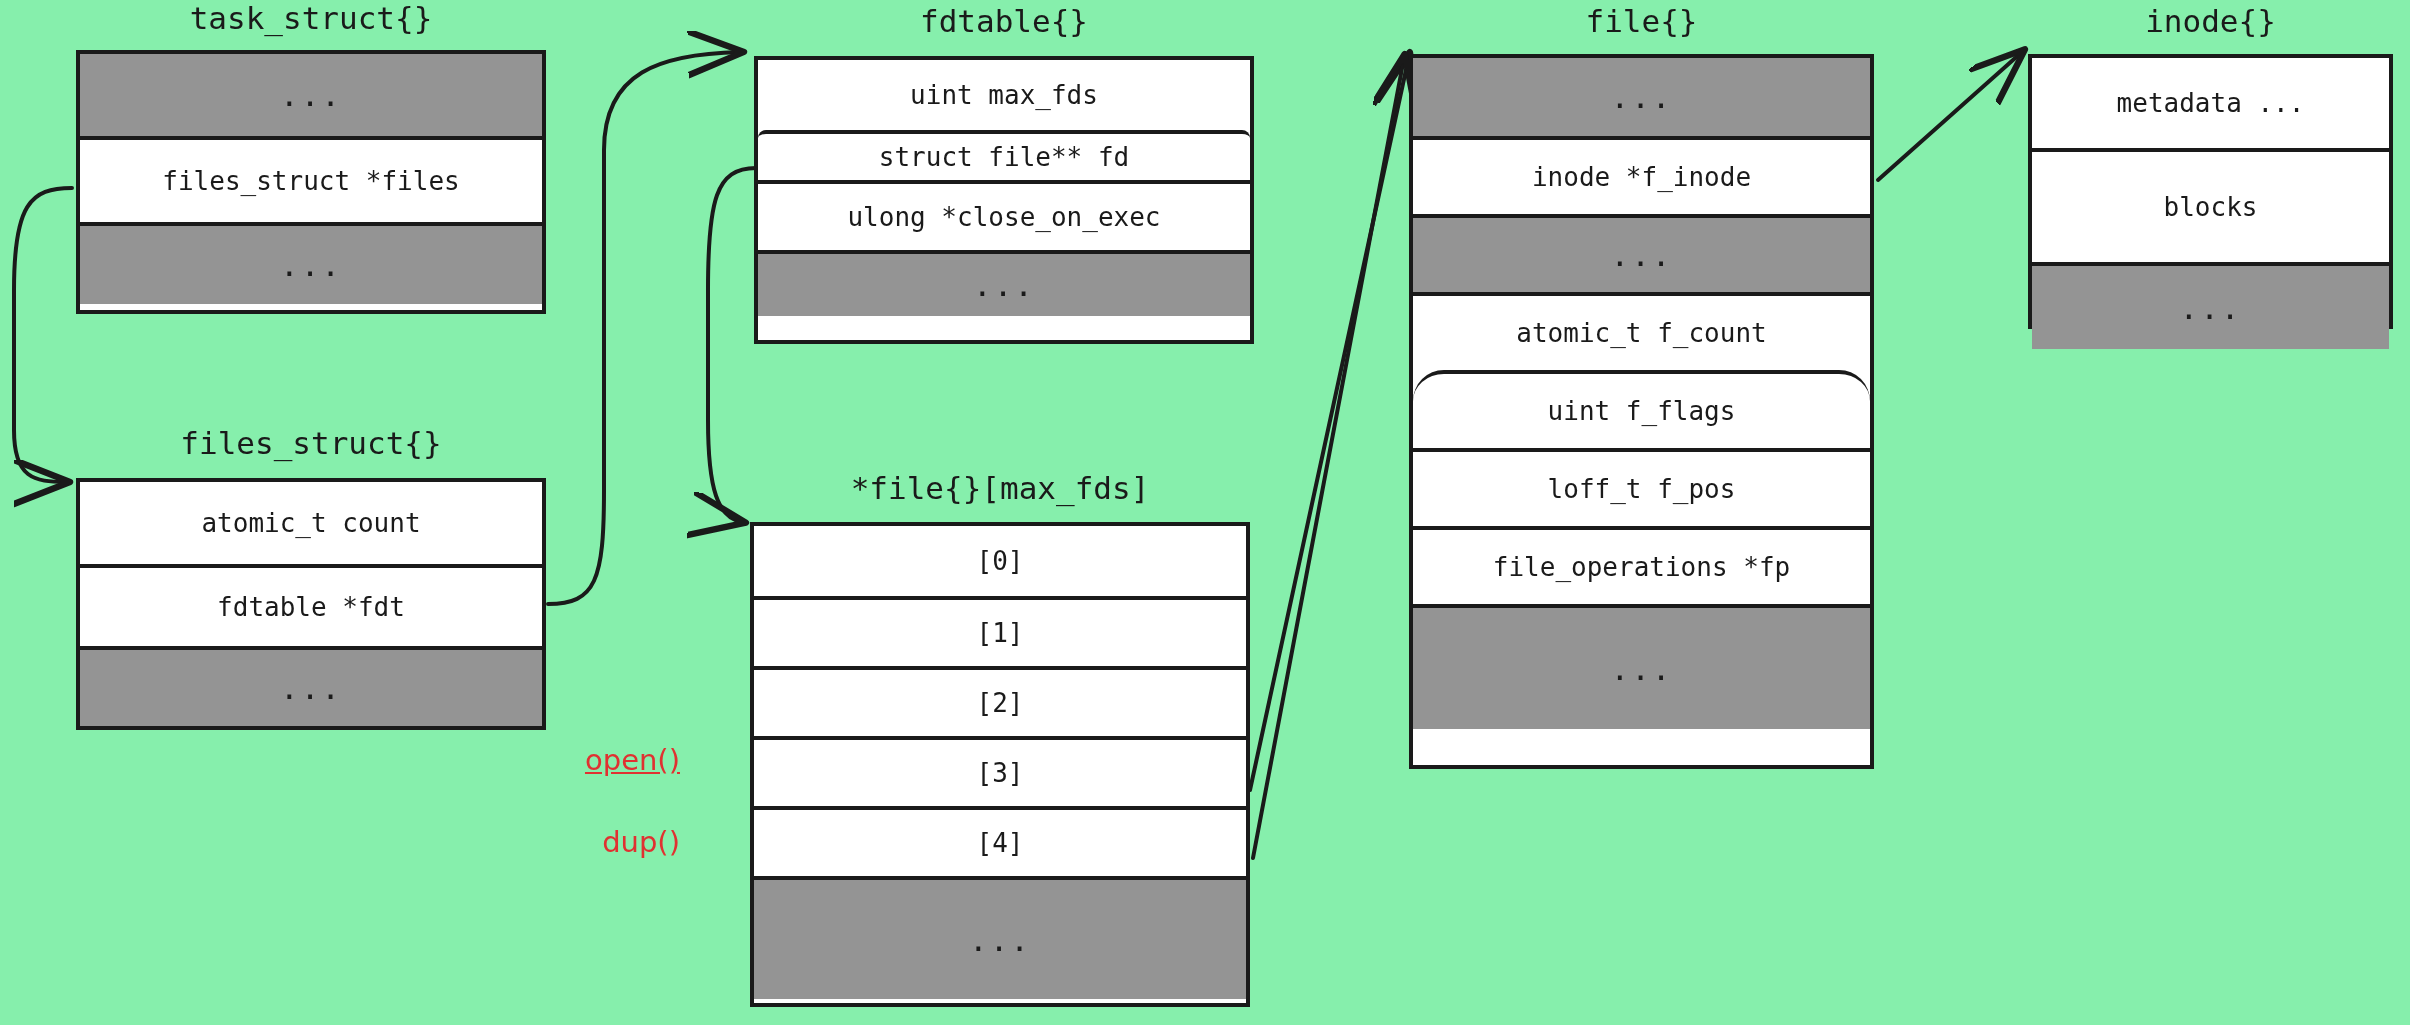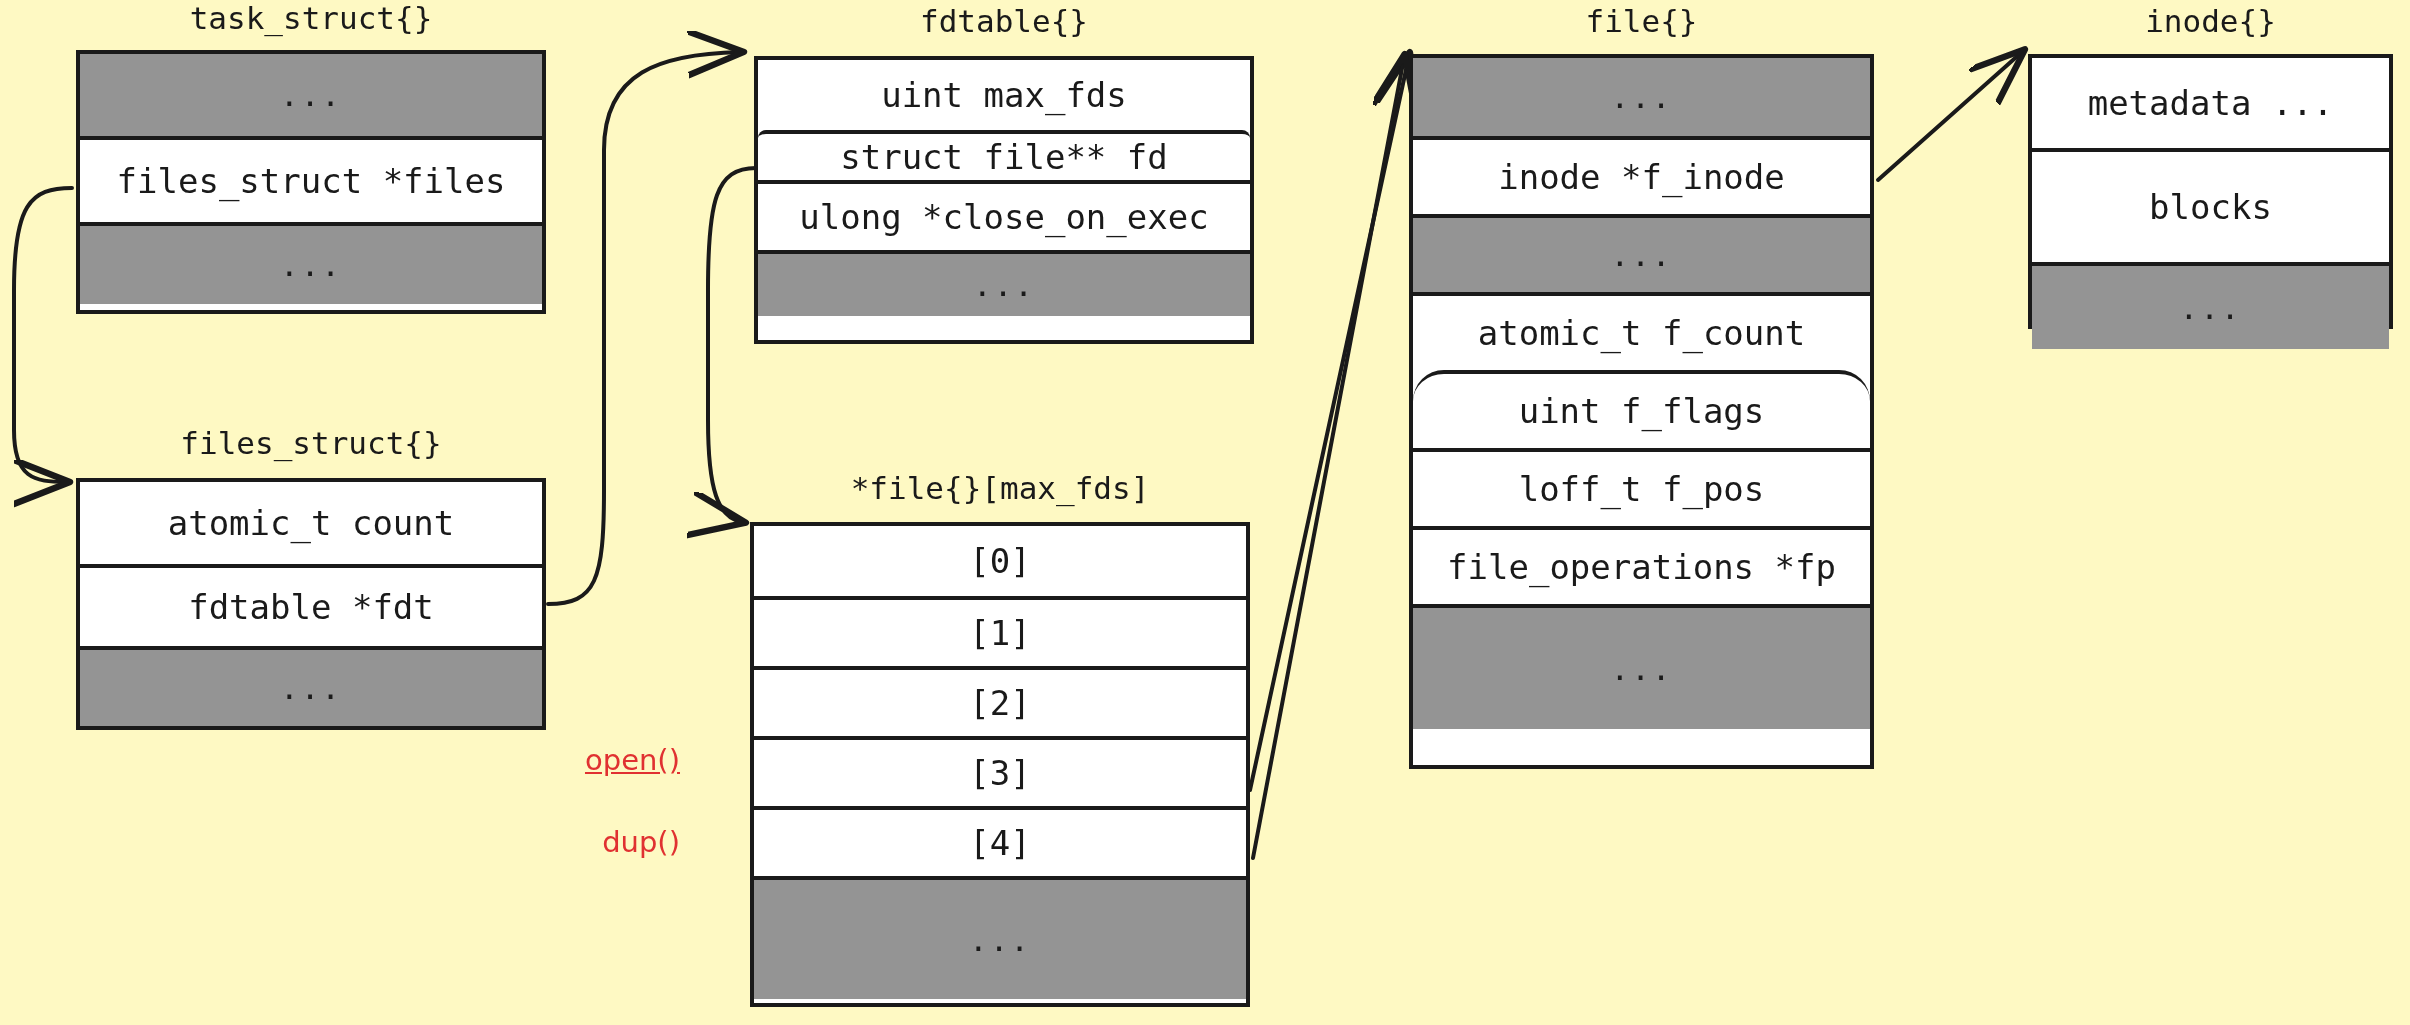--- a/index.html
+++ b/index.html
@@ -10,21 +10,21 @@
   body {
     width: 2410px;
     height: 1025px;
     overflow: hidden;
     font-family: "DejaVu Sans Mono", monospace;
   }
   #stage {
     position: relative;
     width: 2410px;
     height: 1025px;
-    background: #fef9c3;
+    background: #86efac;
   }
   svg.layer {
     position: absolute;
     left: 0;
     top: 0;
     width: 2410px;
     height: 1025px;
   }
   .struct-title {
     position: absolute;
@@ -41,21 +41,21 @@
     border: 4px solid #1a1a1a;
     background: #ffffff;
   }
   .row {
     position: relative;
     box-sizing: border-box;
     display: flex;
     align-items: center;
     justify-content: center;
     font-family: "DejaVu Sans Mono", monospace;
-    font-size: 34px;
+    font-size: 26px;
     color: #1a1a1a;
     background: #ffffff;
     white-space: nowrap;
     overflow: hidden;
   }
   .row + .row {
     border-top: 4px solid #1a1a1a;
   }
   .row.gray {
     background: #949494;

